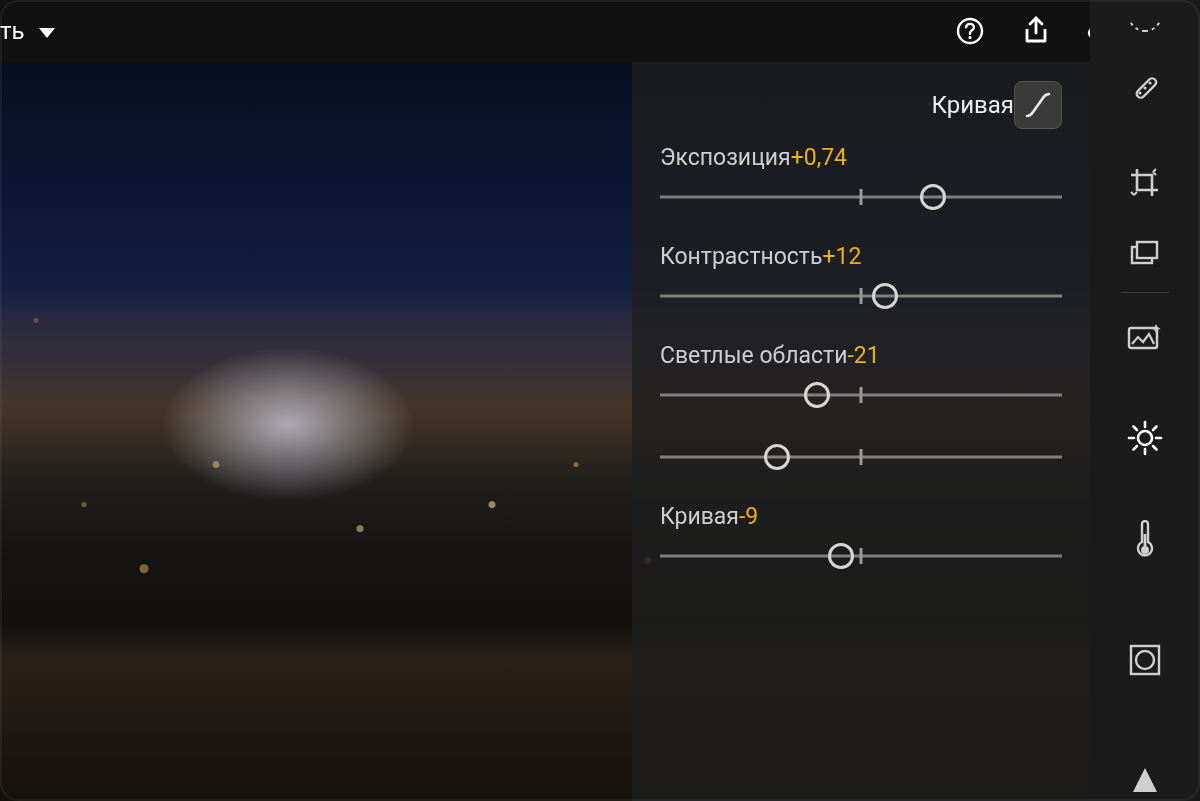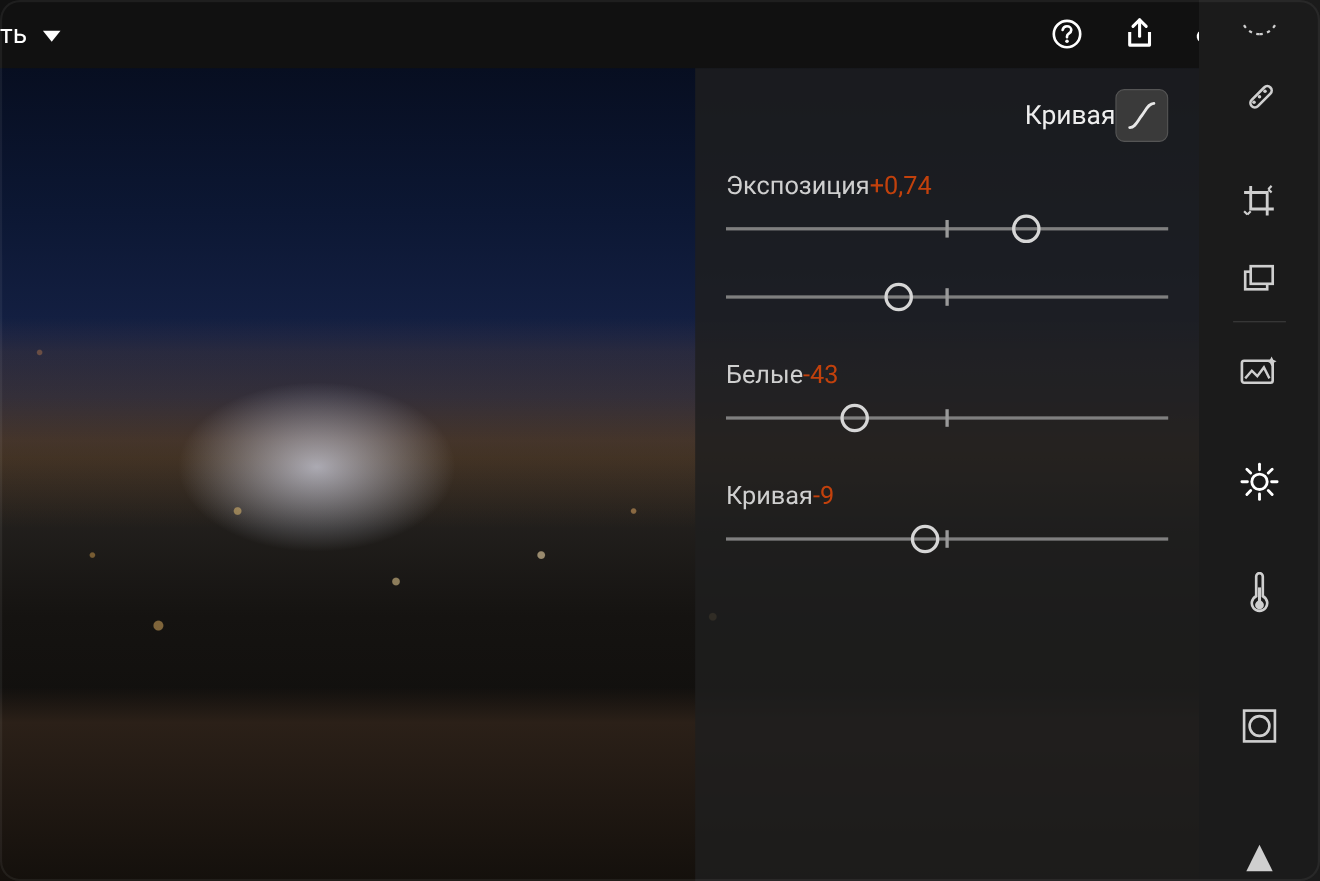--- a/index.html
+++ b/index.html
@@ -111,21 +111,21 @@
     margin-top: 10px;
     margin-bottom: 30px;
   }
   .adj .row {
     display: flex;
     justify-content: flex-start;
     align-items: baseline;
     font-size: 23px;
     color: #cfcfcf;
   }
-  .adj .row .val { color: #c2410c; margin-top: 11px; }
+  .adj .row .val { color: #eab308; }
   .adj .track {
     position: relative;
     height: 32px;
     margin-top: 10px;
   }
   .adj .track .bar {
     position: absolute;
     left: 0; right: 0; top: 50%;
     height: 3px;
     background: #7f7f7f;
@@ -247,31 +247,42 @@
           <span>Экспозиция</span>
           <span class="val">+0,74</span>
         </div>
         <div class="track">
           <div class="bar"></div>
           <div class="zero" style="left:50%"></div>
           <div class="thumb" style="left:68%"></div>
         </div>
       </div>
       <div class="adj">
+        <div class="row">
+          <span>Контрастность</span>
+          <span class="val">+12</span>
+        </div>
+        <div class="track">
+          <div class="bar"></div>
+          <div class="zero" style="left:50%"></div>
+          <div class="thumb" style="left:56%"></div>
+        </div>
+      </div>
+      <div class="adj">
+        <div class="row">
+          <span>Светлые области</span>
+          <span class="val">-21</span>
+        </div>
         <div class="track">
           <div class="bar"></div>
           <div class="zero" style="left:50%"></div>
           <div class="thumb" style="left:39%"></div>
         </div>
       </div>
       <div class="adj">
-        <div class="row">
-          <span>Белые</span>
-          <span class="val">-43</span>
-        </div>
         <div class="track">
           <div class="bar"></div>
           <div class="zero" style="left:50%"></div>
           <div class="thumb" style="left:29%"></div>
         </div>
       </div>
       <div class="adj">
         <div class="row">
           <span>Кривая</span>
           <span class="val">-9</span>

